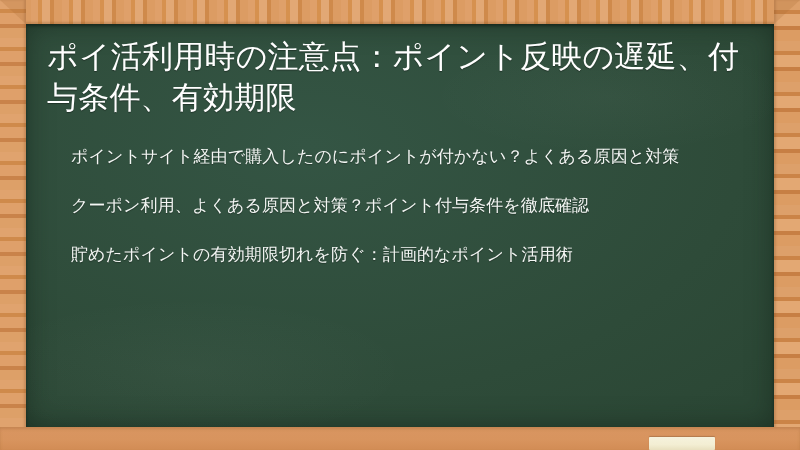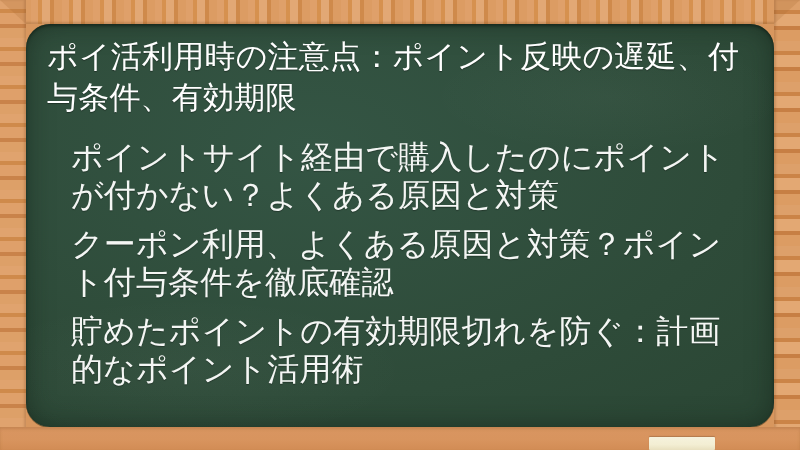--- a/index.html
+++ b/index.html
@@ -98,21 +98,20 @@
     width: 748px;
     height: 403px;
     box-sizing: border-box;
     background:
       radial-gradient(120% 130% at 38% 30%, #345544 0%, #2e4b39 48%, #27412f 100%);
     box-shadow:
       inset 0 0 26px rgba(15,30,20,0.50),
       inset 0 2px 3px rgba(10,20,14,0.55),
       0 1px 0 rgba(60,48,20,0.55);
     overflow: hidden;
-    border-radius: 24px;
   }
   
   .board::after {
     content: "";
     position: absolute;
     inset: 0;
     pointer-events: none;
     background:
       radial-gradient(42% 26% at 22% 86%, rgba(225,235,225,0.035) 0%, rgba(225,235,225,0) 70%),
       radial-gradient(34% 20% at 78% 18%, rgba(225,235,225,0.030) 0%, rgba(225,235,225,0) 72%);
@@ -137,21 +136,21 @@
     text-shadow: 0 1px 1px rgba(0,0,0,0.35);
   }
 
   .list {
     list-style: none;
     margin: 20px 0 0 0;
     padding: 0 10px 0 24px;
   }
   .list-item {
     color: #f4f6f4;
-    font-size: 32px;
+    font-size: 17px;
     line-height: 38px;
     font-weight: 400;
     letter-spacing: 0.1px;
     margin: 0 0 11px 0;
     text-shadow: 0 1px 1px rgba(0,0,0,0.3);
   }
   .list-item:last-child { margin-bottom: 8px; }
 
   
   .chalk {

